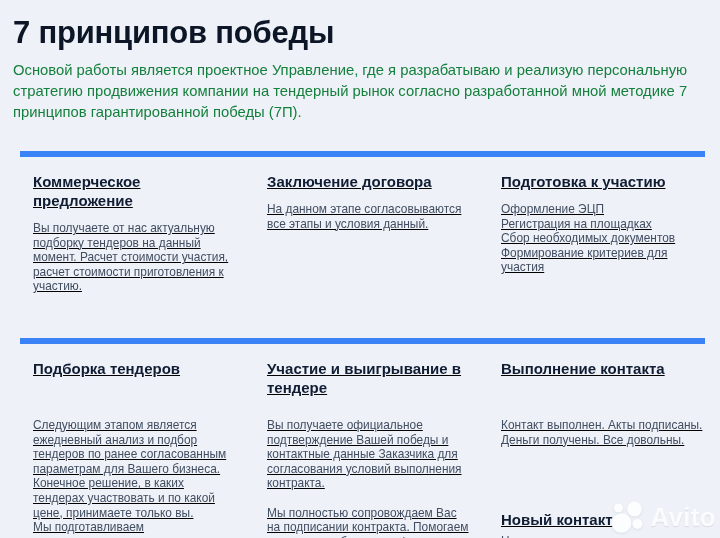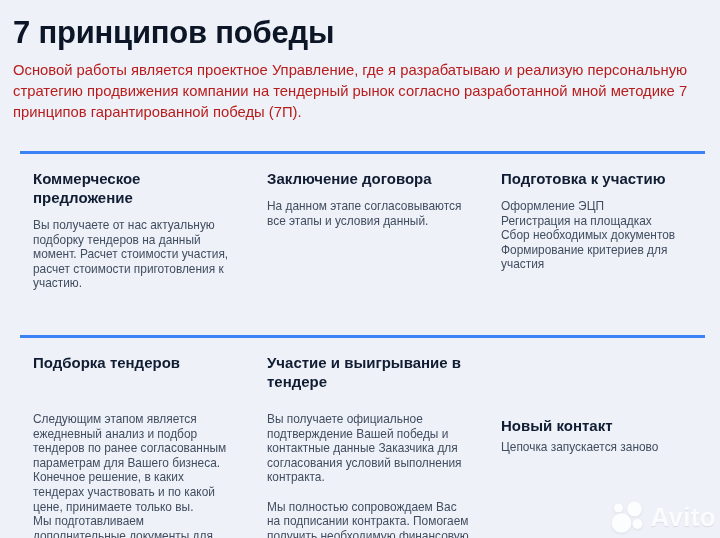--- a/index.html
+++ b/index.html
@@ -14,26 +14,27 @@
   }
   h1.page-title {
     margin: 14px 20px 4px 13px;
     font-size: 31px; line-height: 37px;
     font-weight: 700; color: #0c1626;
     letter-spacing: -0.2px;
   }
   p.intro {
     margin: 9px 22px 0 13px;
     font-size: 14.8px; line-height: 21px;
-    color: #b91c1c;
+    color: #15803d;
   }
   .row {
-    border-top: 3px solid #3b82f6;
+    border-top: 6px solid #3b82f6;
     margin: 0 15px 0 20px;
     padding: 15px 0 0 13px;
+    text-decoration: underline;
   }
   .row-1 { margin-top: 28px; padding-bottom: 44px; }
   .grid {
     display: grid;
     grid-template-columns: repeat(3, 1fr);
     column-gap: 30px;
   }
   .card h3 {
     margin: 0 0 11px;
     font-size: 15px; line-height: 19px;
@@ -101,20 +102,24 @@
         <p class="body">Следующим этапом является ежедневный анализ и подбор тендеров по ранее согласованным параметрам для Вашего бизнеса. Конечное решение, в каких тендерах участвовать и по какой цене, принимаете только вы.
 Мы подготавливаем дополнительные документы для участия в закупке и подаём заявку после окончательного согласования условий Вашего предложения.</p>
       </article>
       <article class="card">
         <h3>Участие и выигрывание в тендере</h3>
         <p class="body">Вы получаете официальное подтверждение Вашей победы и контактные данные Заказчика для согласования условий выполнения контракта.
 
 Мы полностью сопровождаем Вас на подписании контракта. Помогаем получить необходимую финансовую помощь и банковские гарантии.</p>
       </article>
       <div class="cell">
+        <article class="card">
+          <h3>Выполнение контакта</h3>
+          <p class="body">Контакт выполнен. Акты подписаны. Деньги получены. Все довольны.</p>
+        </article>
         <article class="card card-extra">
           <h3>Новый контакт</h3>
           <p class="body">Цепочка запускается заново</p>
         </article>
       </div>
     </div>
   </section>
 
   <div class="watermark">
     <svg viewBox="0 0 36 36" aria-hidden="true">

